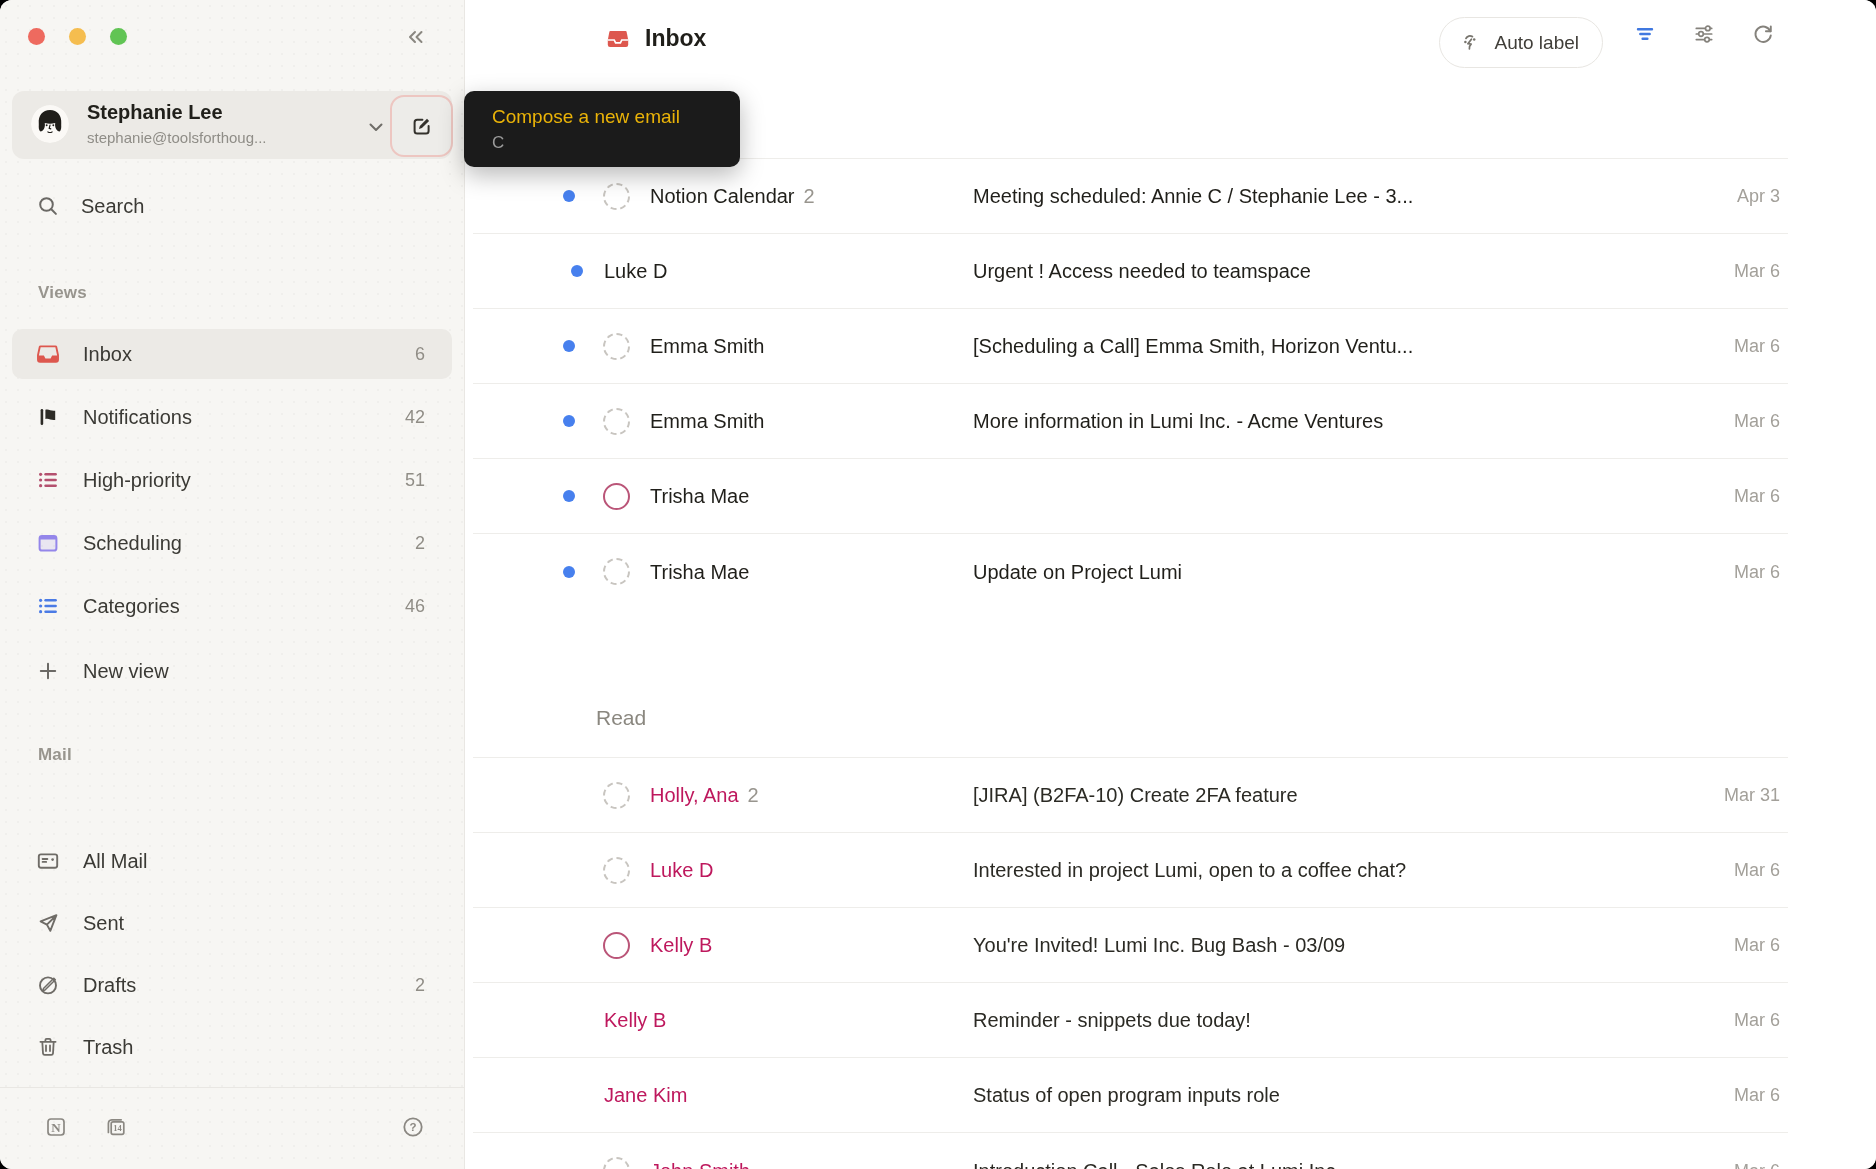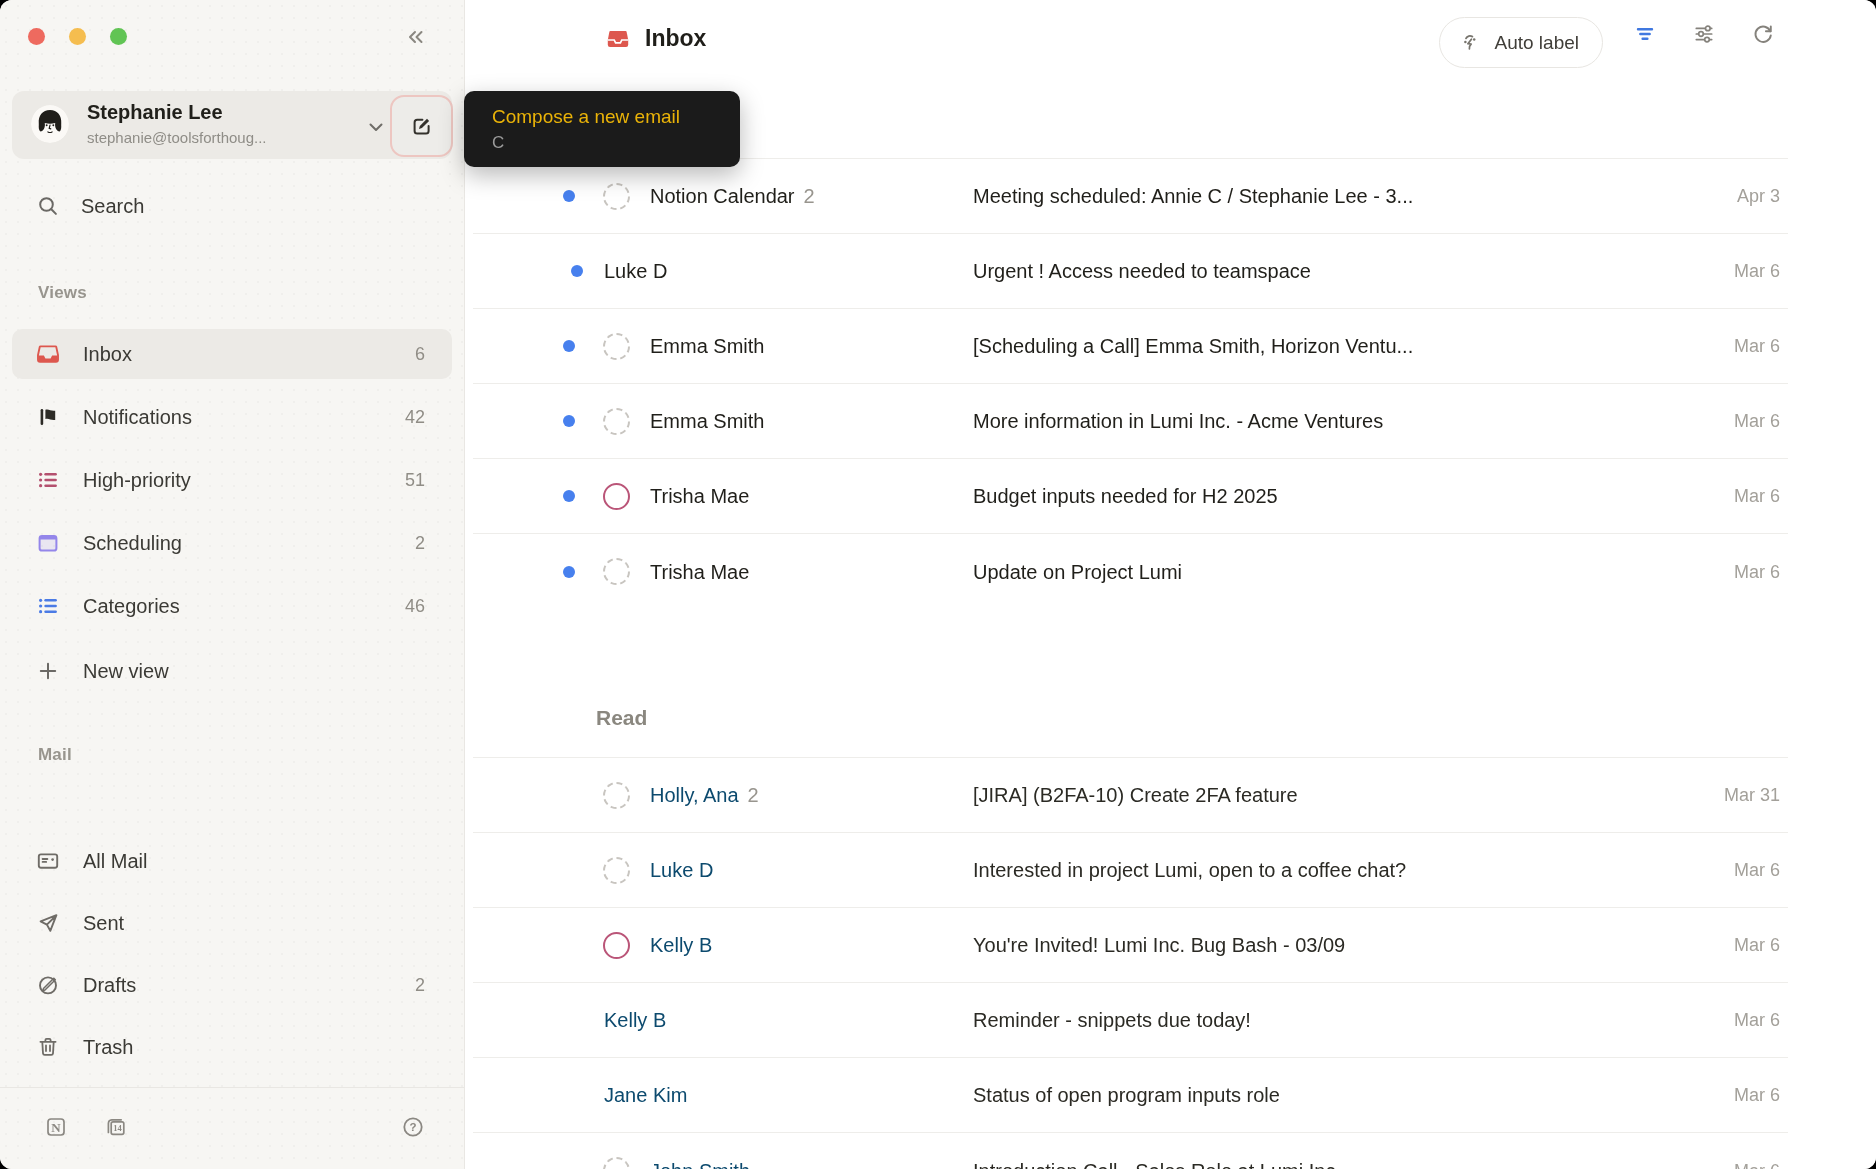--- a/index.html
+++ b/index.html
@@ -66,33 +66,33 @@
   .main-title .t{font-size:23px;font-weight:600;color:#1f1e19;}
   .toolbar{position:absolute;top:17px;right:96px;display:flex;align-items:flex-start;gap:25px;}
   .auto-label-btn{height:51px;border-radius:26px;border:1.3px solid #e8e6e2;background:#fff;
     display:flex;align-items:center;gap:11px;padding:0 23px 0 19px;color:#77746d;}
   .auto-label-btn .lbl{font-size:19px;font-weight:500;color:#403e39;white-space:nowrap;}
   .tb-icon{width:34px;height:34px;display:flex;align-items:center;justify-content:center;color:#85827c;}
 
   .mail-list-area{position:absolute;left:8px;top:0;width:1315px;}
   .mail-section{border-top:1px solid #eeedea;}
   .unread-section{margin-top:158px;}
-  .read-header{margin-top:97px;margin-left:123px;margin-bottom:27px;font-size:21px;color:#8a877f;line-height:24px;font-weight:bold;}
+  .read-header{margin-top:97px;margin-left:123px;margin-bottom:27px;font-size:21px;color:#8a877f;line-height:24px;}
   .mail-row{position:relative;height:75px;}
   .mail-row:not(:last-child){border-bottom:1px solid #eeedea;}
   .mail-row .dot{position:absolute;left:90px;top:50%;margin-top:-6px;width:12px;height:12px;
     border-radius:50%;background:var(--unread-blue,#4780ee);}
   .mail-row.no-circle .dot{left:98px;}
   .avatar-circle{position:absolute;left:130px;top:50%;margin-top:-13.5px;width:27px;height:27px;border-radius:50%;}
   .avatar-circle.dashed{border:2px dashed #c8c5c0;}
   .avatar-circle.pink{border:2.5px solid var(--label-pink,#ba5578);}
   .sender-wrap{position:absolute;left:177px;top:50%;transform:translateY(-50%);display:flex;gap:9px;
     align-items:baseline;white-space:nowrap;}
   .mail-row.no-circle .sender-wrap{left:131px;}
-  .sender{font-size:20px;color:#0c4a6e;}
+  .sender{font-size:20px;color:#be185d;}
   .tcount{font-size:20px;color:#98958e;}
   .subject{position:absolute;left:500px;right:120px;top:50%;transform:translateY(-50%);
     font-size:20px;color:#2b2a24;white-space:nowrap;overflow:hidden;}
   .date{position:absolute;right:8px;top:50%;transform:translateY(-50%);font-size:18px;color:#a3a09a;}
   .mail-row.unread .sender,.mail-row.unread .subject{font-weight:400;color:#201f1a;}
 </style>
 </head>
 <body>
 
 <div class="window" data-interactable="false">
@@ -375,21 +375,20 @@
             </span>
             <span class="subject" data-interactable="false">More information in Lumi Inc. - Acme Ventures</span>
             <span class="date" data-interactable="false">Mar 6</span>
           </div>
           <div class="mail-row unread" data-interactable="true">
             <span class="dot" data-interactable="false"></span>
             <span class="avatar-circle pink" data-interactable="false"></span>
             <span class="sender-wrap" data-interactable="false">
               <span class="sender" data-interactable="false">Trisha Mae</span>
             </span>
-            <span class="subject" data-interactable="false">Budget inputs needed for H2 2025</span>
             <span class="date" data-interactable="false">Mar 6</span>
           </div>
           <div class="mail-row unread" data-interactable="true">
             <span class="dot" data-interactable="false"></span>
             <span class="avatar-circle dashed" data-interactable="false"></span>
             <span class="sender-wrap" data-interactable="false">
               <span class="sender" data-interactable="false">Trisha Mae</span>
             </span>
             <span class="subject" data-interactable="false">Update on Project Lumi</span>
             <span class="date" data-interactable="false">Mar 6</span>

